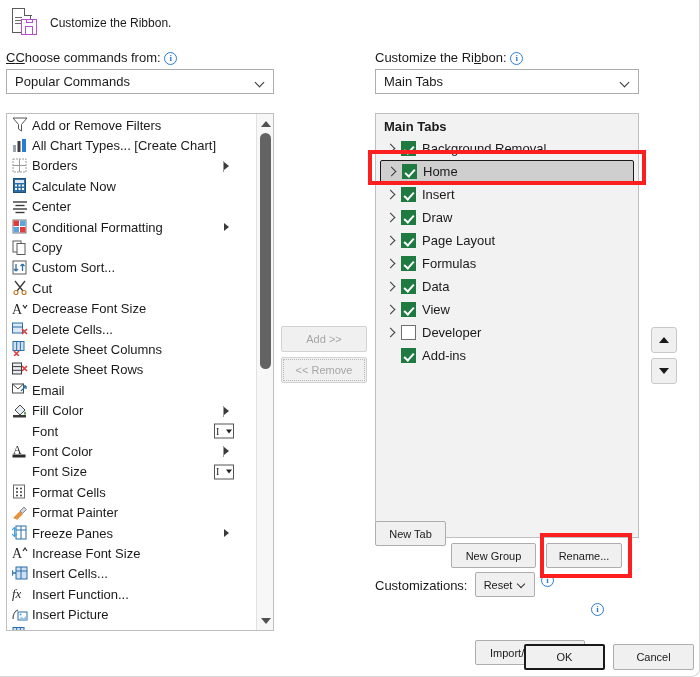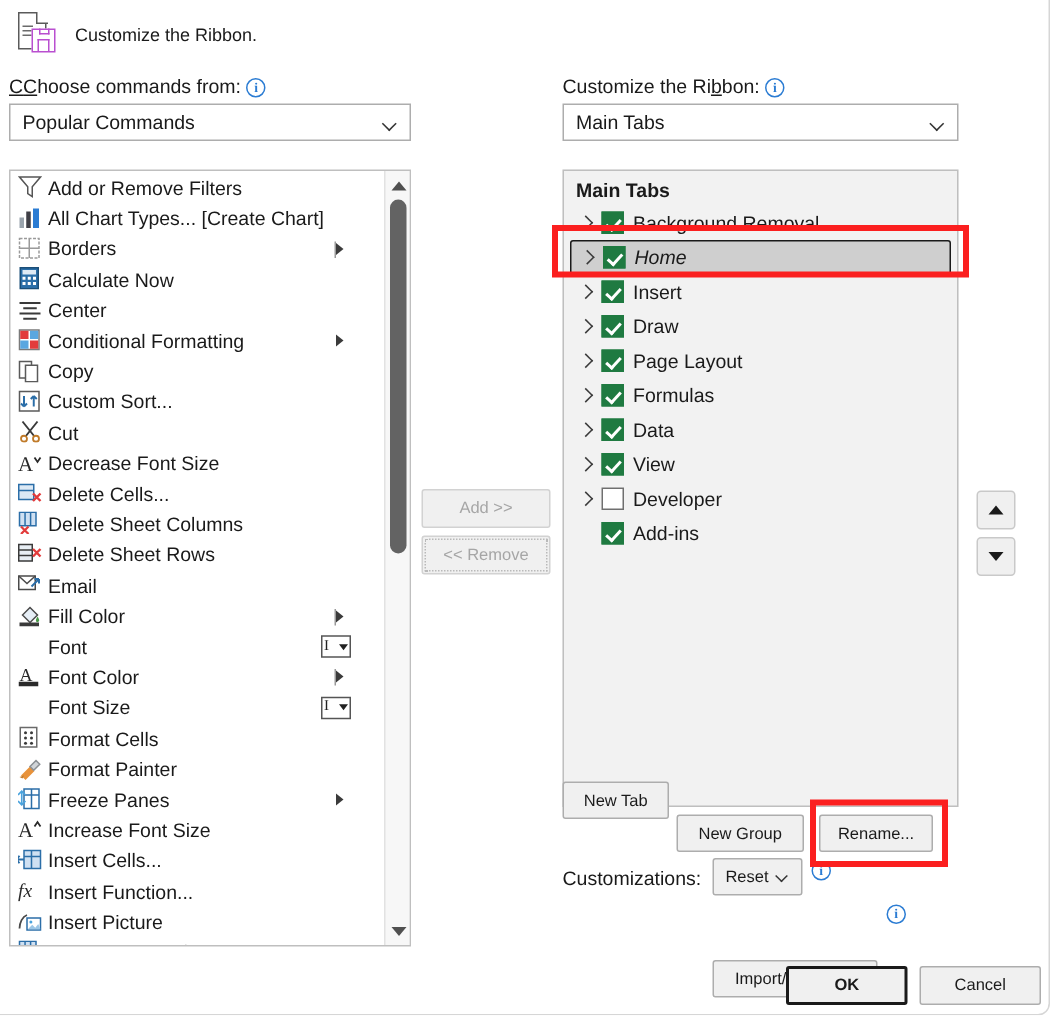--- a/index.html
+++ b/index.html
@@ -92,21 +92,21 @@
       font-size:13px;color:#1a1a1a;white-space:nowrap;text-align:center;}
   .exp{width:14px;height:14px;flex:0 0 auto;position:relative;margin-right:3px;}
   .exp.has:before{content:"";position:absolute;left:3px;top:3px;width:6px;height:6px;
       border-right:1.7px solid #3b3b3b;border-top:1.7px solid #3b3b3b;transform:rotate(45deg);}
   .cbx{width:15px;height:15px;flex:0 0 auto;box-sizing:border-box;margin-right:6px;
       position:relative;border:1px solid #6f6f6f;background:#fff;}
   .cbx.on{background:#1f7a41;border-color:#1f7a41;}
   .cbx.on:after{content:"";position:absolute;left:4px;top:1.5px;width:4px;height:8px;
       border-right:2px solid #fff;border-bottom:2px solid #fff;transform:rotate(42deg);}
   .trow.sel{background:#cfcfcf;border:1.6px solid #1a1a1a;box-sizing:border-box;
-      margin:0 4px;padding-left:4px;border-radius:2px;font-style:italic;}
+      margin:0 4px;padding-left:4px;border-radius:2px;}
 
   
   .btn{position:absolute;background:#f0f0f0;border:1px solid #adadad;box-sizing:border-box;
       display:flex;align-items:center;justify-content:center;font-size:11px;color:#1a1a1a;
       border-radius:2px;white-space:nowrap;}
   .btn.disabled{color:#a6a6a6;background:#f0f0f0;border-color:#d2d2d2;}
   .btn.dotted{outline:1px dotted #b9b9b9;outline-offset:-3px;}
   .btn.focus{border:2px solid #1a1a1a;}
   .btn .dchev{width:8px;height:8px;position:relative;margin-left:6px;}
   .btn .dchev:before{content:"";position:absolute;left:0;top:0;width:5px;height:5px;
@@ -481,21 +481,21 @@
     <span class="dchev"></span>
   </div>
   <span class="info" style="position:absolute;left:541px;top:574px;">i</span>
 
   <div class="btn" style="left:475px;top:601px;width:110px;height:25px;margin-top:39px;">
     <span>Import/Export</span>
     <span class="dchev"></span>
   </div>
   <span class="info" style="position:absolute;left:591px;top:603px;">i</span>
 
-  <div class="btn focus" style="left:524px;top:644px;width:81px;height:26px;font-weight:bold;">
+  <div class="btn focus" style="left:524px;top:644px;width:81px;height:26px;">
     <span>OK</span>
   </div>
   <div class="btn" style="left:613px;top:644px;width:81px;height:26px;">
     <span>Cancel</span>
   </div>
 
   <div class="annot" style="left:368px;top:150px;width:278px;height:35px;"></div>
   <div class="annot" style="left:540px;top:533px;width:92px;height:45px;"></div>
 
 </div>

